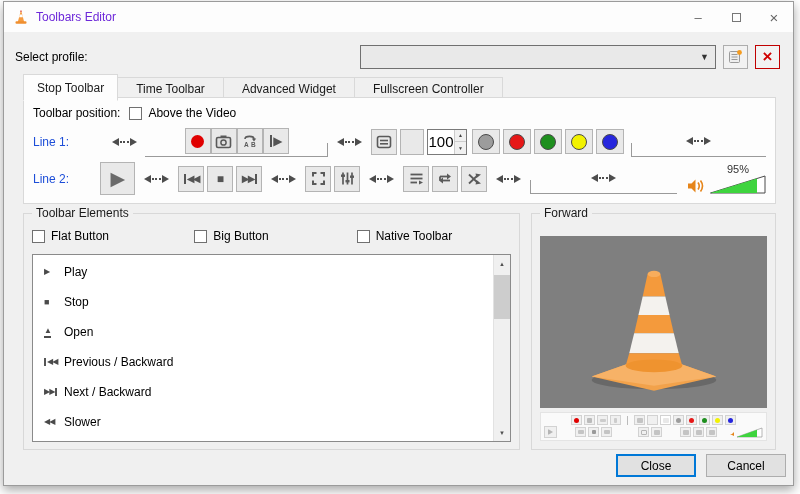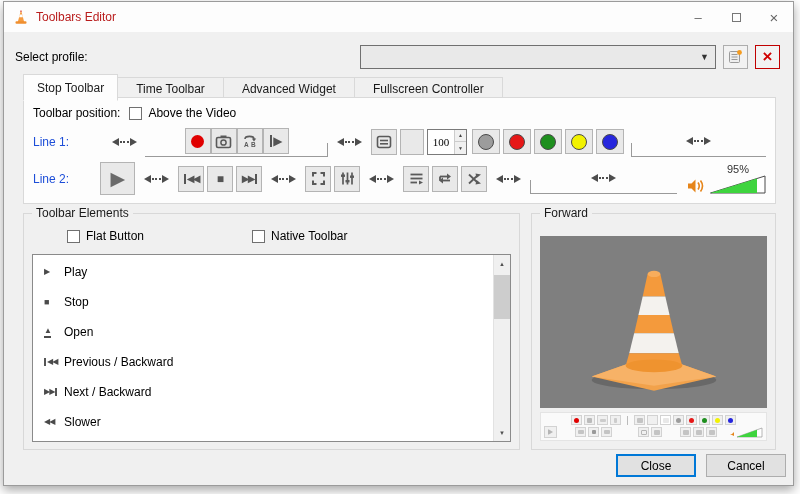--- a/index.html
+++ b/index.html
@@ -1,21 +1,21 @@
 <!DOCTYPE html>
 <html><head>
 <meta charset="utf-8">
 <style>
   * { margin:0; padding:0; box-sizing:border-box; }
   html,body { width:800px; height:494px; background:#fff; font-family:"Liberation Sans",sans-serif; font-size:12px; color:#000; overflow:hidden; }
   .dialog { position:absolute; left:3px; top:1px; width:791px; height:485px; background:#f0f0f0; border:1px solid #9b9b9b; box-shadow:0 4px 10px rgba(0,0,0,.35); }
 
   
   .titlebar { position:absolute; left:0; top:0; right:0; height:30px; background:#fdfdfd; display:flex; align-items:center; padding-left:9px; }
-  .titlebar .ttl { color:#b91c1c; margin-left:7px; }
+  .titlebar .ttl { color:#6d28d9; margin-left:7px; }
   .wctl { margin-left:auto; display:flex; height:100%; }
   .wctl .wbtn { width:38px; display:flex; align-items:center; justify-content:center; color:#666; font-size:13px; }
   .maxbox { width:9px; height:9px; border:1px solid #777; display:inline-block; }
 
   
   .profile-row { position:absolute; left:11px; top:42px; right:13px; height:25px; display:flex; align-items:center; }
   .combo { margin-left:auto; width:356px; height:24px; background:#e9e9e9; border:1px solid #707070; display:flex; align-items:center; justify-content:flex-end; padding-right:6px; color:#333; font-size:9px; }
   .sqbtn { width:25px; height:24px; margin-left:7px; background:#f2f2f2; border:1px solid #adadad; display:flex; align-items:center; justify-content:center; }
   .delbtn { border:1px solid #c00000; color:#d00000; font-size:17px; font-weight:bold; line-height:1; }
 
@@ -45,33 +45,33 @@
 
   .tbtn { width:26px; height:26px; background:#e9e9e9; border:1px solid #b4b4b4; display:inline-flex; align-items:center; justify-content:center; color:#5a5a5a; flex:none; }
   .playbtn { width:35px; height:33px; font-size:19px; color:#6b6b6b; }
   .dotbtn { width:28px; height:25px; }
   .dot { width:16px; height:16px; border-radius:50%; border:1px solid #4a4a4a; }
   .glyph { font-size:10px; letter-spacing:-1.5px; line-height:1; color:#555; }
   .bar-l { border-left:2px solid #555; padding-left:1px; }
   .bar-r { border-right:2px solid #555; padding-right:1px; }
   .stopg { font-size:12px; letter-spacing:0; }
   .spinner { width:40px; height:26px; background:#fff; border:1px solid #7a7a7a; display:inline-flex; flex:none; }
-  .spinner .val { flex:1; display:flex; align-items:center; justify-content:center; font-size:11px;font-family:Liberation Serif, serif; }
+  .spinner .val { flex:1; display:flex; align-items:center; justify-content:center; font-size:15px; }
   .spinner .arrows { width:12px; display:flex; flex-direction:column; border-left:1px solid #ccc; }
   .spinner .arrows div { flex:1; display:flex; align-items:center; justify-content:center; font-size:5px; color:#444; background:#f0f0f0; }
   .spinner .arrows div:first-child { border-bottom:1px solid #ccc; }
 
   .vol { display:flex; align-items:flex-end; gap:5px; margin-left:10px; }
   .wedgewrap { display:flex; flex-direction:column; align-items:center; }
   .vol .pct { font-size:11px; color:#333; line-height:1; margin-bottom:0px; }
 
   
   .group { position:absolute; border:1px solid #d8d8d8; }
   .group .legend { position:absolute; top:-8px; left:8px; background:#f0f0f0; padding:0 4px; color:#1a1a1a; }
-  .g-elements { left:19px; top:211px; width:497px; height:237px;padding-left:35px; }
+  .g-elements { left:19px; top:211px; width:497px; height:237px; }
   .g-preview { left:527px; top:211px; width:245px; height:237px; }
 
   .cbrow { display:flex; margin:15px 0 0 8px; }
   .cbitem { display:flex; align-items:center; width:185px; }
   .cbitem .cb { margin-right:6px; }
 
   .listbox { position:absolute; left:8px; right:8px; top:40px; bottom:7px; background:#fff; border:1px solid #8a8a8a; display:flex; }
   .listrows { flex:1; padding-top:2px; overflow:hidden; }
   .lrow { height:30px; display:flex; align-items:center; padding-left:11px; }
   .lrow .ic { width:20px; display:flex; justify-content:flex-start; color:#4a4a4a; }
@@ -324,20 +324,24 @@
       </div>
     </div>
   </div>
 
   <div class="group g-elements">
     <span class="legend">Toolbar Elements</span>
     <div class="cbrow">
       <div class="cbitem">
         <span class="cb"></span>
         <span>Flat Button</span>
+      </div>
+      <div class="cbitem">
+        <span class="cb"></span>
+        <span>Big Button</span>
       </div>
       <div class="cbitem">
         <span class="cb"></span>
         <span>Native Toolbar</span>
       </div>
     </div>
     <div class="listbox">
       <div class="listrows">
         <div class="lrow">
           <span class="ic">

